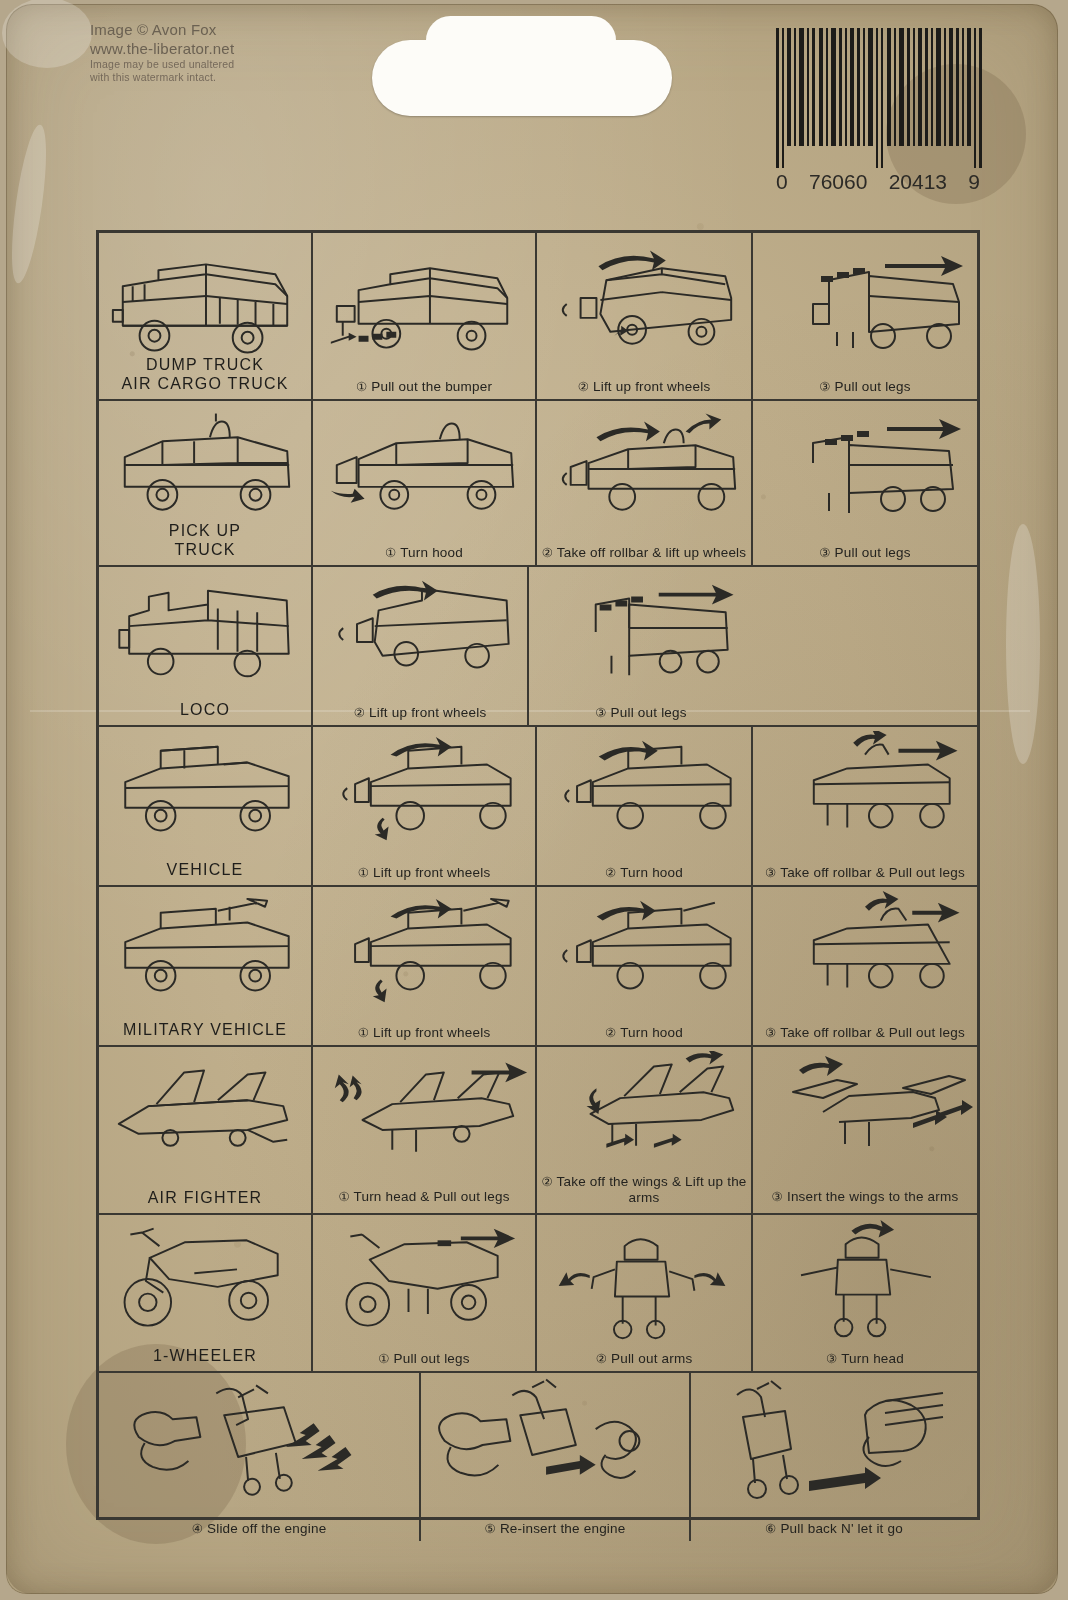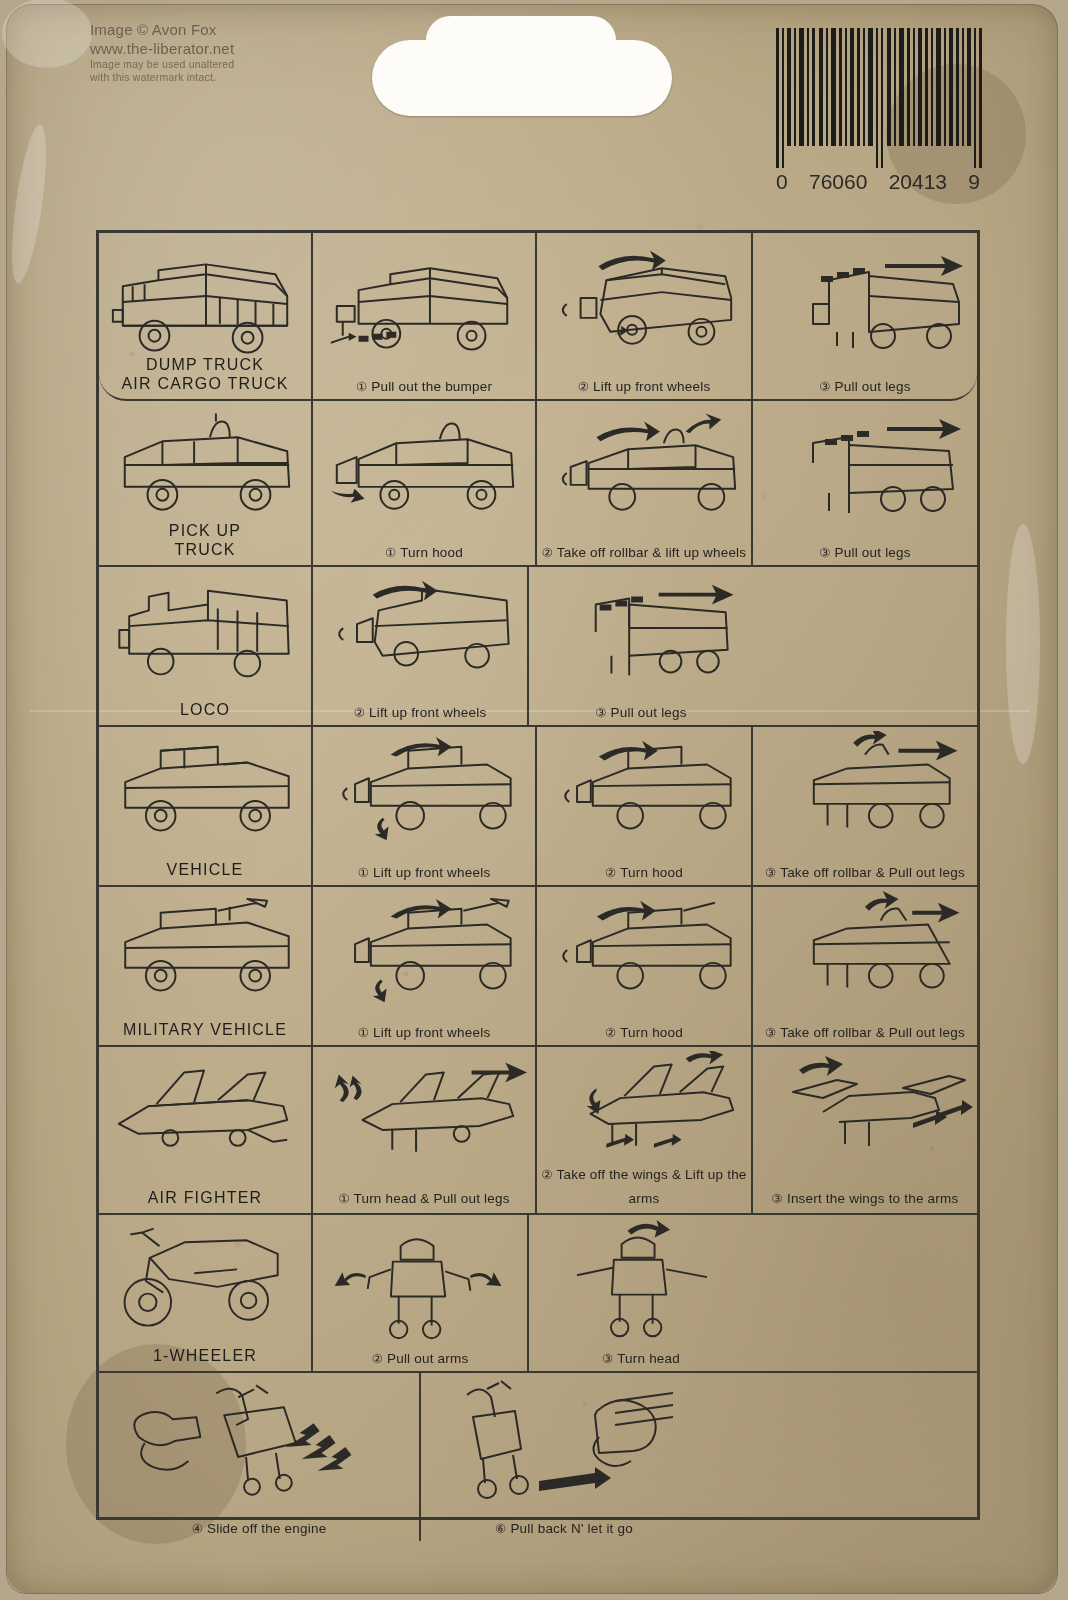--- a/index.html
+++ b/index.html
@@ -76,21 +76,21 @@
     display:flex;
   }
   .row:last-child{border-bottom:none;}
   .cell{position:relative;box-sizing:border-box;}
   .divider{border-right:2px solid #3a3832;}
   .cap{
     position:absolute;bottom:5px;left:0;right:0;text-align:center;
     font-size:13.5px;color:#24231f;letter-spacing:.2px;
     font-family:"Liberation Sans", sans-serif;white-space:nowrap;
   }
-  .cap.two{bottom:2px;line-height:24px;white-space:normal;}
+  .cap.two{bottom:8px;line-height:15px;white-space:normal;}
   .title{
     position:absolute;bottom:6px;left:0;right:0;text-align:center;
     font-size:16px;color:#1f1e1b;letter-spacing:1.2px;line-height:19px;
     font-family:"Liberation Sans", sans-serif;
   }
   .num{font-size:12.5px;}
   .art{position:absolute;left:0;right:0;top:4px;bottom:26px;}
   .art svg{width:100%;height:100%;display:block;}
   
   .scuff{position:absolute;background:rgba(255,255,255,.22);pointer-events:none;border-radius:50%;}
@@ -163,21 +163,21 @@
     <div class="digits">
       <span>0</span>
       <span>76060</span>
       <span>20413</span>
       <span>9</span>
     </div>
   </div>
 
   <div id="panel">
 
-    <div class="row" style="height:168px;border-radius:27px;">
+    <div class="row" style="height:168px;">
       <div class="cell divider" style="width:214px;">
         <div class="art">
           <svg viewBox="0 0 214 130">
             <g fill="none" stroke="#2b2a26" stroke-width="2" stroke-linejoin="round">
               <path d="M24 86 L24 46 L60 40 L60 30 L108 24 L178 34 L190 56 L190 86 Z"></path>
               <path d="M60 40 L108 34 L108 24"></path>
               <path d="M108 34 L178 44 L190 56"></path>
               <path d="M108 34 L108 86"></path>
               <path d="M24 62 L108 56"></path>
               <path d="M108 56 L190 64"></path>
@@ -713,20 +713,43 @@
                 <circle cx="152" cy="84" r="8"></circle>
               <path d="M60 28 L42 14 M42 14 L30 16 M42 14 L54 10"></path>
               <path d="M96 56 L140 52"></path>
             </g>
           </svg>
         </div>
         <div class="title">
           <span>1-WHEELER</span>
         </div>
       </div>
+      <div class="cell divider" style="width:224px;">
+        <div class="art">
+          <svg viewBox="0 0 224 130">
+            <g fill="none" stroke="#2b2a26" stroke-width="2" stroke-linejoin="round">
+              <path d="M56 42 L92 26 L156 24 L188 38 L188 60 L126 72 L76 64 Z"></path>
+              <circle cx="54" cy="88" r="22"></circle>
+                <circle cx="54" cy="88" r="8"></circle>
+              <circle cx="158" cy="86" r="18"></circle>
+                <circle cx="158" cy="86" r="7"></circle>
+              <path d="M66 30 L48 16 M48 16 L36 18"></path>
+              <path d="M96 72 L96 96 M116 72 L116 98"></path>
+            </g>
+            <g fill="#2b2a26">
+              <path d="M150 18 h38 l-4 -8 l22 10 l-22 10 l4 -8 h-38 z"></path>
+              <path d="M126 22 h14 v6 h-14 z"></path>
+            </g>
+          </svg>
+        </div>
+        <div class="cap">
+          <span class="num">①</span>
+          <span>Pull out legs</span>
+        </div>
+      </div>
       <div class="cell divider" style="width:216px;">
         <div class="art">
           <svg viewBox="0 0 216 130">
             <g fill="none" stroke="#2b2a26" stroke-width="2" stroke-linejoin="round">
               <path d="M88 28 q16 -14 34 0 l0 14 l-34 0 z"></path>
               <path d="M80 44 L130 44 L134 80 L78 80 Z"></path>
               <path d="M78 52 L56 60 L54 72 M134 54 L158 62 L160 74"></path>
               <path d="M86 80 L86 108 M120 80 L120 110"></path>
               <circle cx="86" cy="114" r="9"></circle>
                 <circle cx="120" cy="114" r="9"></circle>
@@ -782,20 +805,43 @@
             <g fill="#2b2a26">
               <path d="M216 44 l-14 10 l6 2 l-20 12 l26 -2 l-6 -4 l14 -10 z"></path>
               <path d="M232 56 l-14 10 l6 2 l-20 12 l26 -2 l-6 -4 l14 -10 z"></path>
               <path d="M248 68 l-14 10 l6 2 l-20 12 l26 -2 l-6 -4 l14 -10 z"></path>
             </g>
           </svg>
         </div>
         <div class="cap">
           <span class="num">④</span>
           <span>Slide off the engine</span>
+        </div>
+      </div>
+      <div class="cell divider" style="width:270px;">
+        <div class="art">
+          <svg viewBox="0 0 270 134">
+            <g fill="none" stroke="#2b2a26" stroke-width="2" stroke-linejoin="round">
+              <path d="M24 62 q-14 -18 6 -26 q18 -6 30 6 l26 -2 l4 22 l-28 4 q-20 10 -38 -4 z"></path>
+              <path d="M30 68 q-10 18 10 26 q22 8 38 -8"></path>
+              <path d="M92 16 q14 -10 24 2 l8 22"></path>
+              <path d="M100 36 L146 30 L156 66 L112 76 Z"></path>
+              <path d="M112 8 L124 2 M126 0 L136 8"></path>
+              <path d="M176 50 q18 -14 34 -2 q12 10 2 24 q-10 12 -26 6"></path>
+              <path d="M186 76 q-10 12 4 20 q14 8 26 -4"></path>
+              <circle cx="210" cy="62" r="10"></circle>
+            </g>
+            <g fill="#2b2a26">
+              <path d="M126 96 l34 -6 l0 6 l16 -10 l-16 -10 l0 6 l-34 6 z"></path>
+            </g>
+          </svg>
+        </div>
+        <div class="cap">
+          <span class="num">⑤</span>
+          <span>Re-insert the engine</span>
         </div>
       </div>
       <div class="cell" style="width:286px;">
         <div class="art">
           <svg viewBox="0 0 286 134">
             <g fill="none" stroke="#2b2a26" stroke-width="2" stroke-linejoin="round">
               <path d="M46 16 q14 -12 24 2 l4 20"></path>
               <path d="M52 38 L94 32 L100 70 L60 80 Z"></path>
               <path d="M62 80 L64 104 M92 76 L96 100"></path>
               <circle cx="66" cy="110" r="9"></circle>

